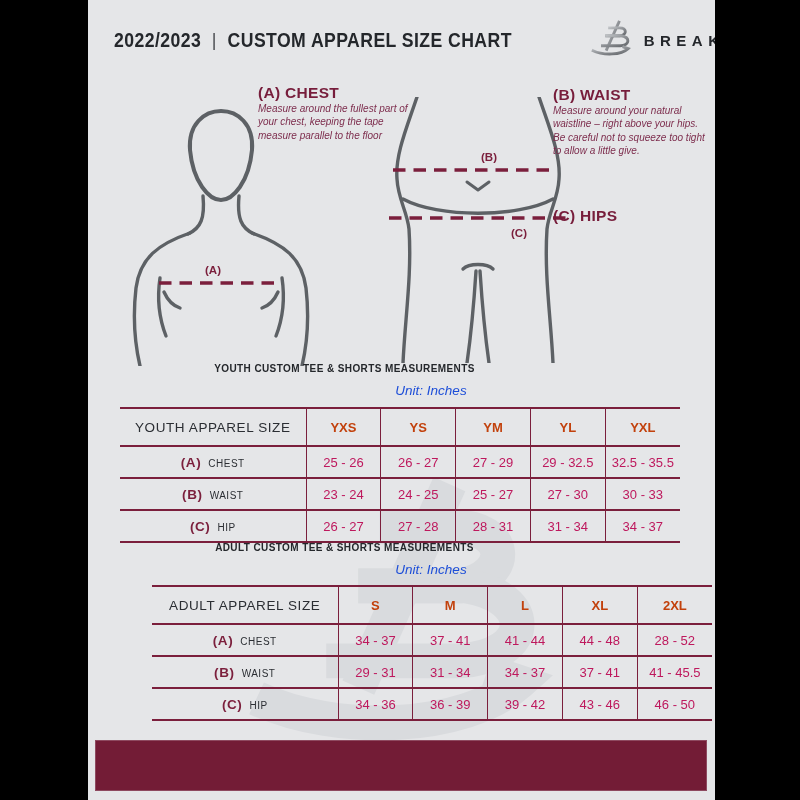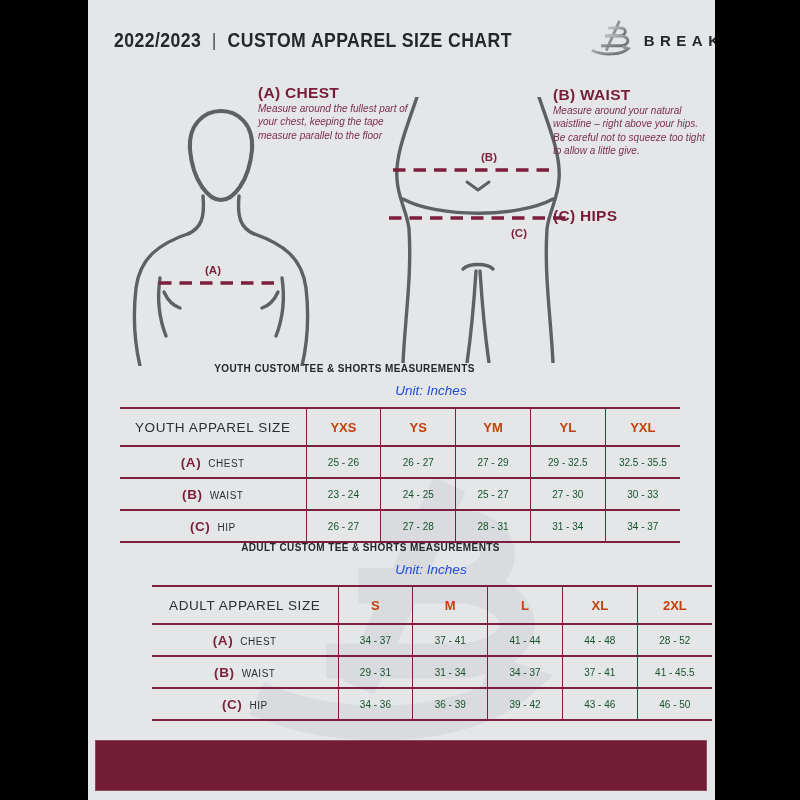--- a/index.html
+++ b/index.html
@@ -50,35 +50,35 @@
   #ins-hips  { left:465px; top:207px; width:162px; }
   .ins-h { font-size:15.5px; font-weight:bold; color:#771d3b; letter-spacing:.3px; }
   .ins-t { margin-top:0; font-size:10px; font-style:italic; color:#7d2d4d; line-height:1.34; white-space:pre-line; }
 
   
   .sec-title { position:absolute; left:0; width:513px; text-align:center;
     font-size:10px; font-weight:bold; color:#24272b; letter-spacing:.4px; }
   .sec-unit  { position:absolute; left:0; width:686px; text-align:center;
     font-size:13.5px; font-style:italic; color:#1d4ed8; }
   #youth-title { top:363px; } #youth-unit { top:383px; }
-  #adult-title { top:542px;padding-left:26px; } #adult-unit { top:562px; }
+  #adult-title { top:542px; } #adult-unit { top:562px; }
 
   
   table.size { position:absolute; left:32px; width:560px; border-collapse:collapse; table-layout:fixed; background:transparent; }
   #youth-table { top:407px; } #adult-table { top:585px;margin-left:32px; }
   table.size col.c-lbl { width:186px; }
   table.size th, table.size td { border-left:1.6px solid #7b1f3c; padding:0; background:transparent; }
   table.size th:first-child, table.size td:first-child { border-left:none; }
   table.size thead th { border-top:2.3px solid #7b1f3c; border-bottom:2px solid #7b1f3c; height:36px; }
   table.size tbody td { border-top:2px solid #7b1f3c; height:30px; }
   table.size tbody tr:last-child td { border-bottom:2.3px solid #7b1f3c; }
   th.lbl, td.lbl { text-align:center; padding-left:12px; font-weight:normal;
     font-size:13.5px; letter-spacing:.6px; color:#2b2e33; }
   th.szh { font-size:13px; font-weight:bold; color:#c2410c; text-align:center; }
-  td.val { font-size:10px; color:#14532d; text-align:center; }
+  td.val { font-size:13px; color:#be185d; text-align:center; }
   .row-key { color:#7b1f3c; font-weight:bold; margin-right:7px; font-size:13.5px; }
   .row-lbl { font-size:10px; letter-spacing:.5px; color:#2b2e33; }
 
   
   .footer-bar {
     position:absolute; left:7px; top:740px; width:612px; height:51px;
     background:#731c36; border:1.5px solid #8e4a60; box-sizing:border-box;
   }
 </style>
 </head>

